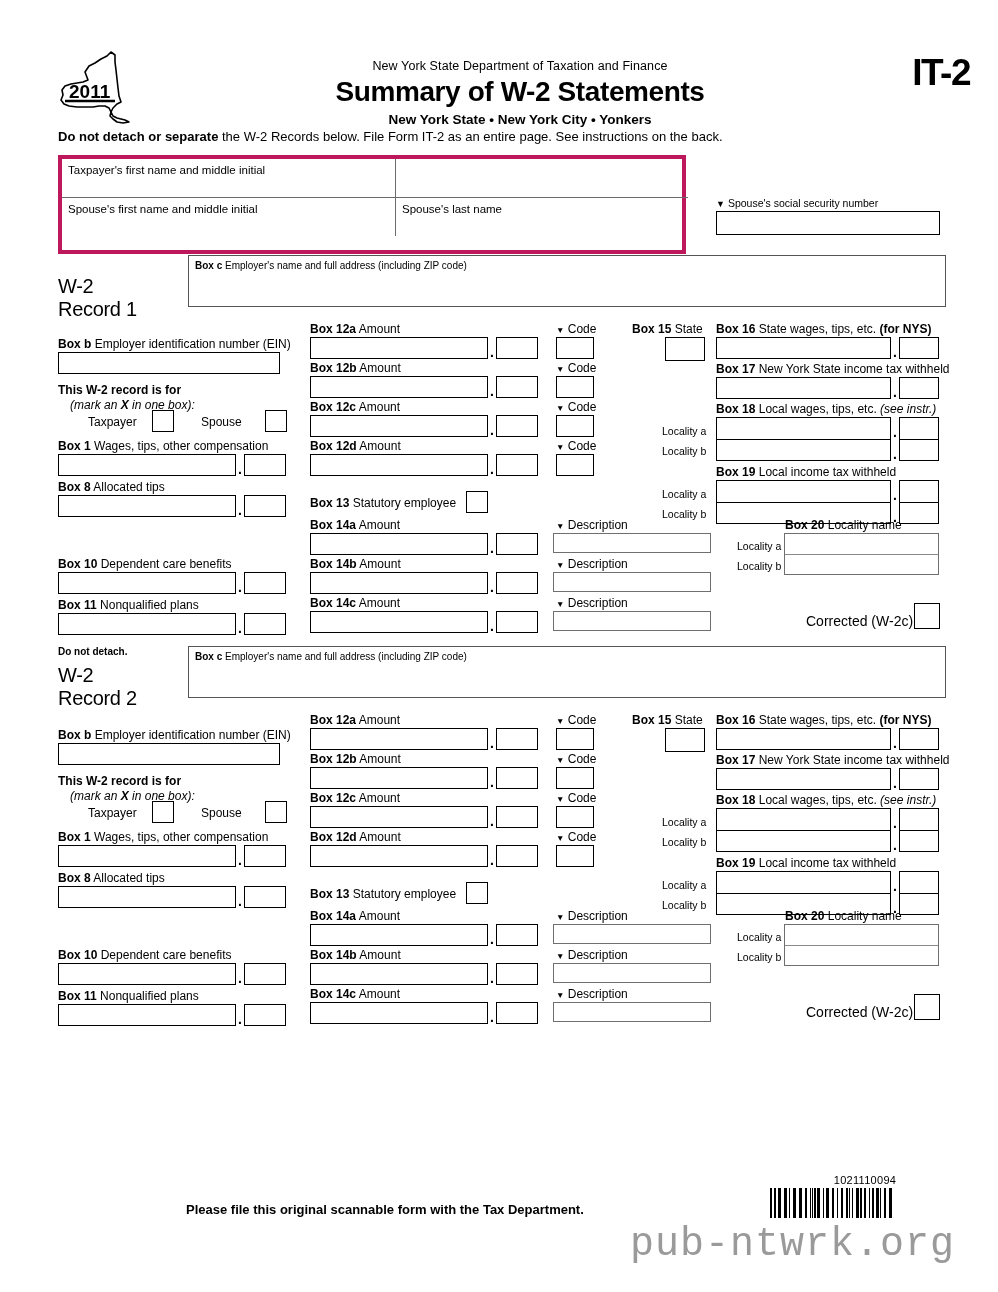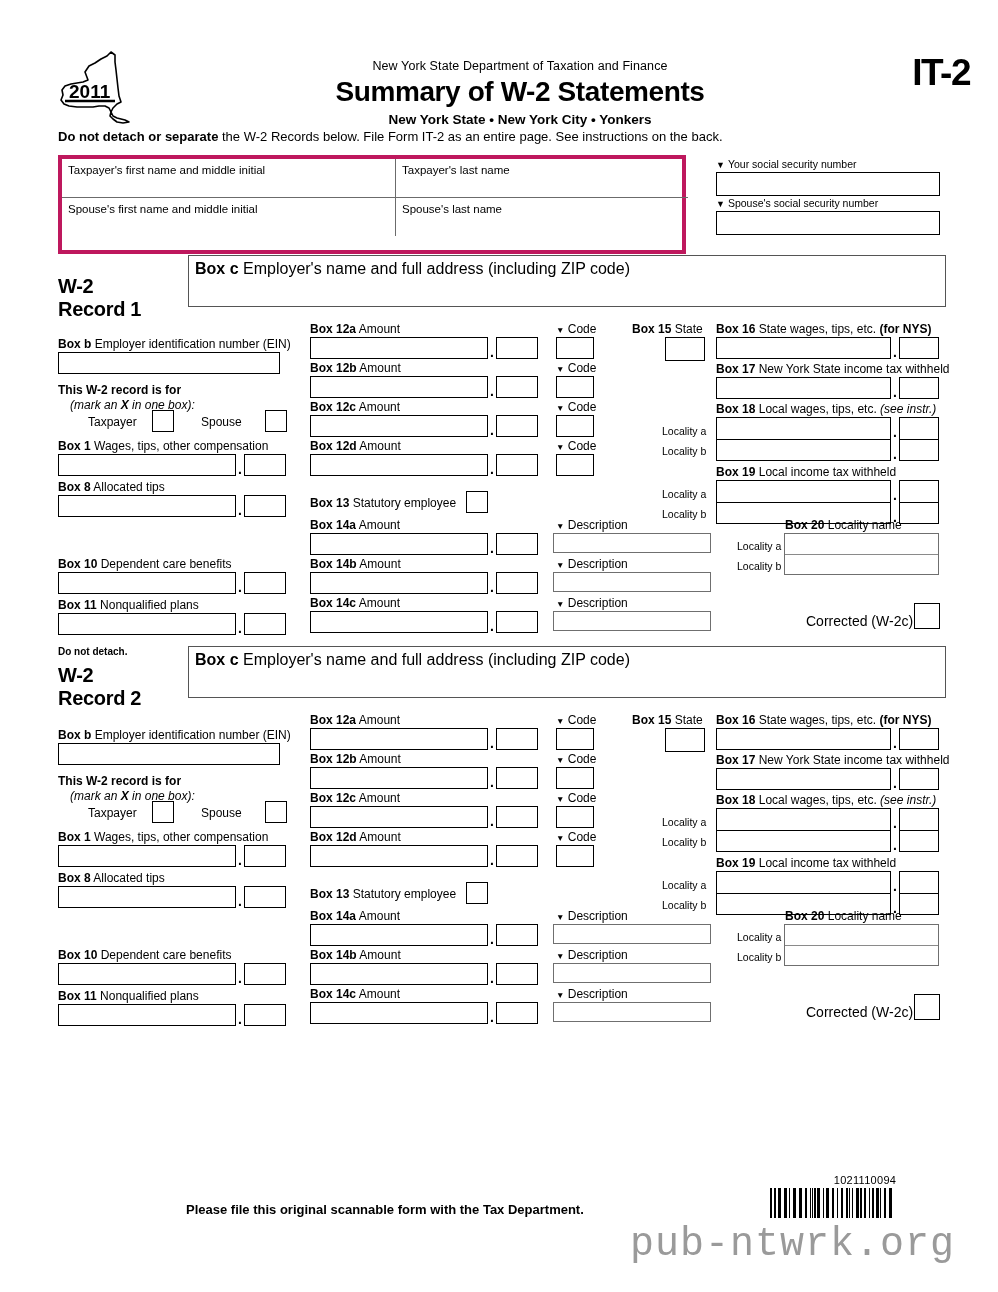--- a/index.html
+++ b/index.html
@@ -45,28 +45,28 @@
 
   .ssn-block { position: absolute; }
   .ssn-cap { font-size: 10.5px; white-space: nowrap; }
   .ssn-cap .tri { font-size: 9px; margin-right: 3px; }
   .ssn-box { width: 224px; height: 24px; border: 1.6px solid #000; margin-top: 2px; background:#fff; }
 
   
   .rec { position: absolute; left: 0; width: 998px; }
   .rec-donot { position: absolute; font-size: 10px; font-weight: bold; }
   .rec-title {
-    position: absolute; font-size: 20px; font-weight: bold;
+    position: absolute; font-size: 20px; font-weight: normal;
     letter-spacing: -0.3px; line-height: 23px;
   }
   .boxc {
     position: absolute; border: 1px solid #555;
     background: #fff;
   }
-  .boxc-lab { font-size: 16px; padding: 4px 0 0 6px; }
+  .boxc-lab { font-size: 10px; padding: 4px 0 0 6px; }
 
   
   .lab { position: absolute; font-size: 12px; white-space: nowrap; }
   .lab b { font-weight: bold; text-align: right; }
   .lab i { font-style: italic; }
   .lab-sm { position: absolute; font-size: 10.5px; white-space: nowrap; }
   .tri { font-size: 8.5px; }
 
   
   .ibox { position: absolute; border: 1.5px solid #000; background: #fff; }
@@ -122,40 +122,31 @@
 
   <div class="notice">
     <b>Do not detach or separate</b><span> the W-2 Records below. File Form IT-2 as an entire page. See instructions on the back.</span>
   </div>
 
   <div class="name-grid">
     <div class="ng-row r1">
       <div class="ng-cell c1">
         <div class="ng-label">Taxpayer's first name and middle initial</div>
       </div>
-      <div class="ng-cell c2">
-        <div class="ng-label">Taxpayer's last name</div>
-      </div>
     </div>
     <div class="ng-row r2">
       <div class="ng-cell c1">
         <div class="ng-label">Spouse's first name and middle initial</div>
       </div>
       <div class="ng-cell c2">
         <div class="ng-label">Spouse's last name</div>
       </div>
     </div>
   </div>
 
-  <div class="ssn-block" style="left:716px; top:158px;">
-    <div class="ssn-cap">
-      <span class="tri">▼</span><span>Your social security number</span>
-    </div>
-    <div class="ssn-box"></div>
-  </div>
 
   <div class="ssn-block" style="left:716px; top:197px;">
     <div class="ssn-cap">
       <span class="tri">▼</span><span>Spouse's social security number</span>
     </div>
     <div class="ssn-box"></div>
   </div>
 
   <div id="records-host">
       <div class="rec" style="top:255px">

